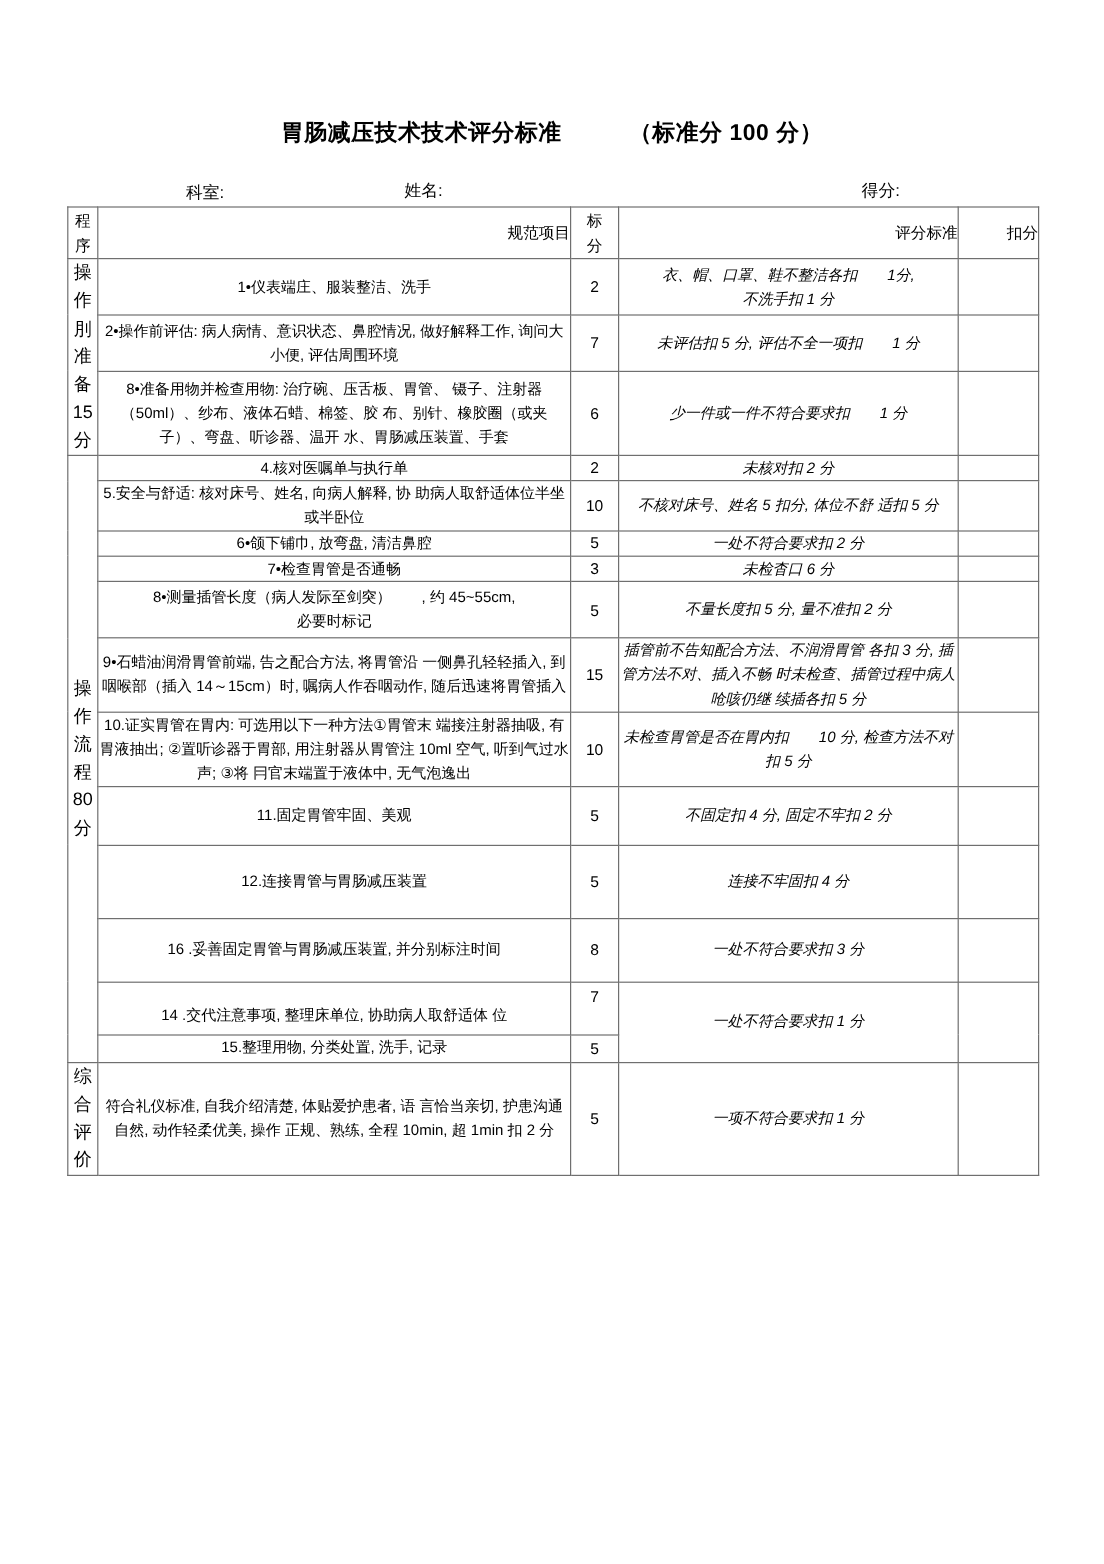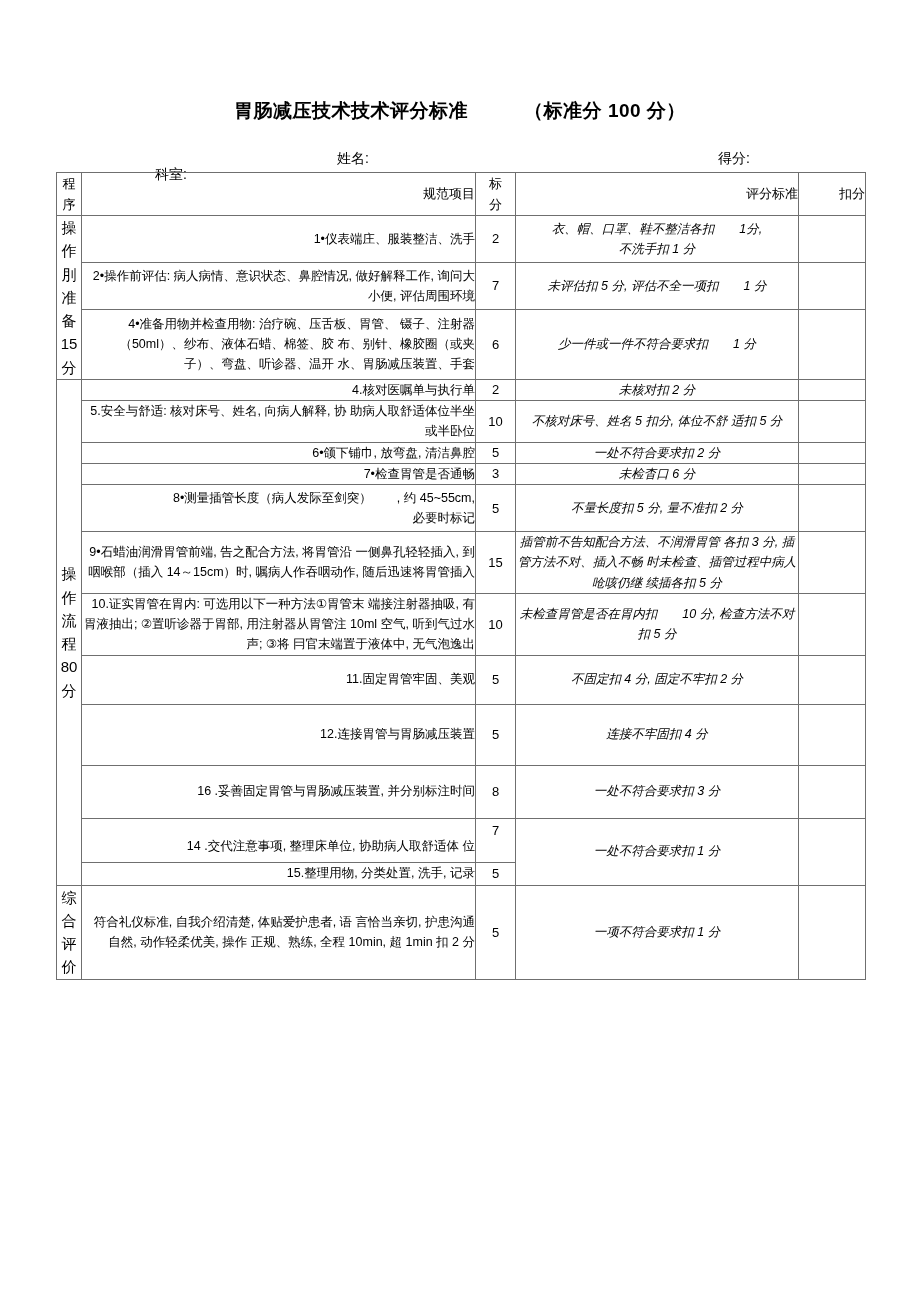--- a/index.html
+++ b/index.html
@@ -39,21 +39,21 @@
 
   
   .info-row {
     position: absolute;
     top: 150px;
     left: 0;
     width: 920px;
     height: 20px;
     font-size: 14px;
   }
-  .info-dept  { position: absolute; left: 155px; top: 16px; }
+  .info-dept  { position: absolute; left: 155px; top: 2px; }
   .info-name  { position: absolute; left: 337px; top: 0; }
   .info-score { position: absolute; left: 718px; top: 0; }
 
   
   .tbl {
     position: absolute;
     top: 172px;
     left: 56px;
     width: 809px;
     border-collapse: collapse;
@@ -103,21 +103,21 @@
     vertical-align: middle;
     white-space: normal;
     word-break: break-all;
   }
   .vcell .vstack { display: block; }
 
   
   .item {
     padding: 4px 6px 4px 8px;
     line-height: 1.62;
-    text-align: right;
+    text-align: center;
   }
   .item.clip {
     overflow: hidden;
   }
   
   .score {
     text-align: center;
     font-size: 13px;
   }
   
@@ -198,21 +198,21 @@
 不洗手扣 1 分</td>
         <td class="ded"></td>
       </tr>
       <tr>
         <td class="item">2•操作前评估: 病人病情、意识状态、鼻腔情况,  做好解释工作, 询问大小便, 评估周围环境</td>
         <td class="score">7</td>
         <td class="crit ctr">未评估扣 5 分, 评估不全一项扣　　1 分</td>
         <td class="ded"></td>
       </tr>
       <tr>
-        <td class="item">4•准备用物并检查用物: 治疗碗、压舌板、胃管、 镊子、注射器（50ml）、纱布、液体石蜡、棉签、胶 布、别针、橡胶圈（或夹子）、弯盘、听诊器、温开 水、胃肠减压装置、手套</td>
+        <td class="item">8•准备用物并检查用物: 治疗碗、压舌板、胃管、 镊子、注射器（50ml）、纱布、液体石蜡、棉签、胶 布、别针、橡胶圈（或夹子）、弯盘、听诊器、温开 水、胃肠减压装置、手套</td>
         <td class="score">6</td>
         <td class="crit ctr">少一件或一件不符合要求扣　　1 分</td>
         <td class="ded"></td>
       </tr>
 
       <tr>
         <td class="vcell" rowspan="12">
             <span class="vstack">操</span>
             <span class="vstack">作</span>
             <span class="vstack">流</span>

